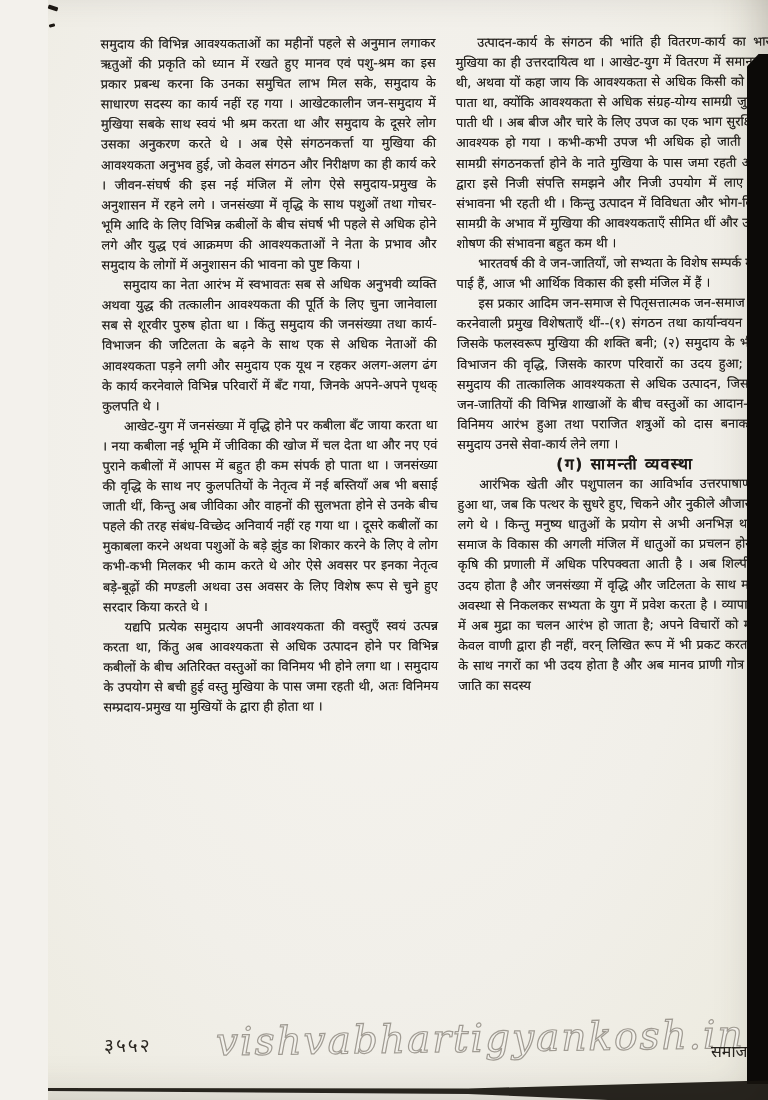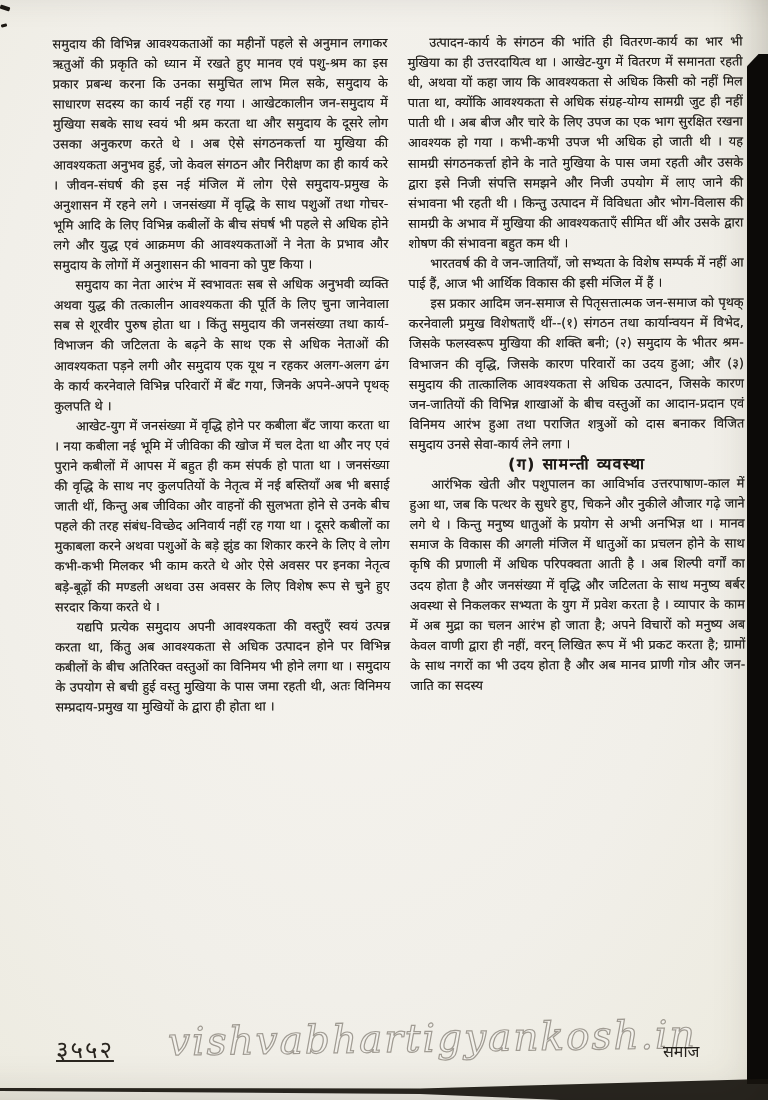--- a/index.html
+++ b/index.html
@@ -8,20 +8,21 @@
     background:#f3f1ec;
     overflow:hidden;position:relative;
     font-family:"DejaVu Sans",sans-serif;
   }
   .page{
     position:absolute;inset:0;
     background:
       radial-gradient(ellipse at 45% 40%, #f6f4ef 0%, #f1efe9 60%, #eceade 100%);
     box-shadow:inset -34px -24px 46px -28px rgba(70,62,52,.28),
                inset 0 28px 30px -28px rgba(90,84,72,.12);
+    margin-left:48px;
   }
   .columns{
     position:absolute;top:33px;left:54px;width:690px;
     display:flex;gap:20px;
     transform:rotate(-0.25deg);
   }
   .col{
     width:335px;
     font-size:12.8px;line-height:20.1px;
     text-align:justify;
@@ -31,23 +32,22 @@
   .col p{margin:0;}
   .col p.indent{text-indent:1.7em;}
   .section-heading{
     text-align:center;font-weight:bold;
     font-size:15.5px;letter-spacing:1.5px;
     margin:22px 0 16px;color:#1c1915;
     text-indent:0;
   }
   .page-number{
     position:absolute;left:56px;top:1032px;
-    font-size:24px;color:#2a2username:#2a2620;color:#2a2620;
+    font-size:19px;color:#2a2username:#2a2620;color:#2a2620;
     letter-spacing:2px;
-    text-decoration:underline;
   }
   .watermark{
     position:absolute;left:168px;top:1016px;width:470px;
     font-family:"DejaVu Serif",serif;
     font-style:italic;
     font-size:39px;letter-spacing:2px;
     color:rgba(243,241,235,.92);
     -webkit-text-stroke:1.2px rgba(110,104,94,.62);
     transform:rotate(-0.8deg);
     white-space:nowrap;

